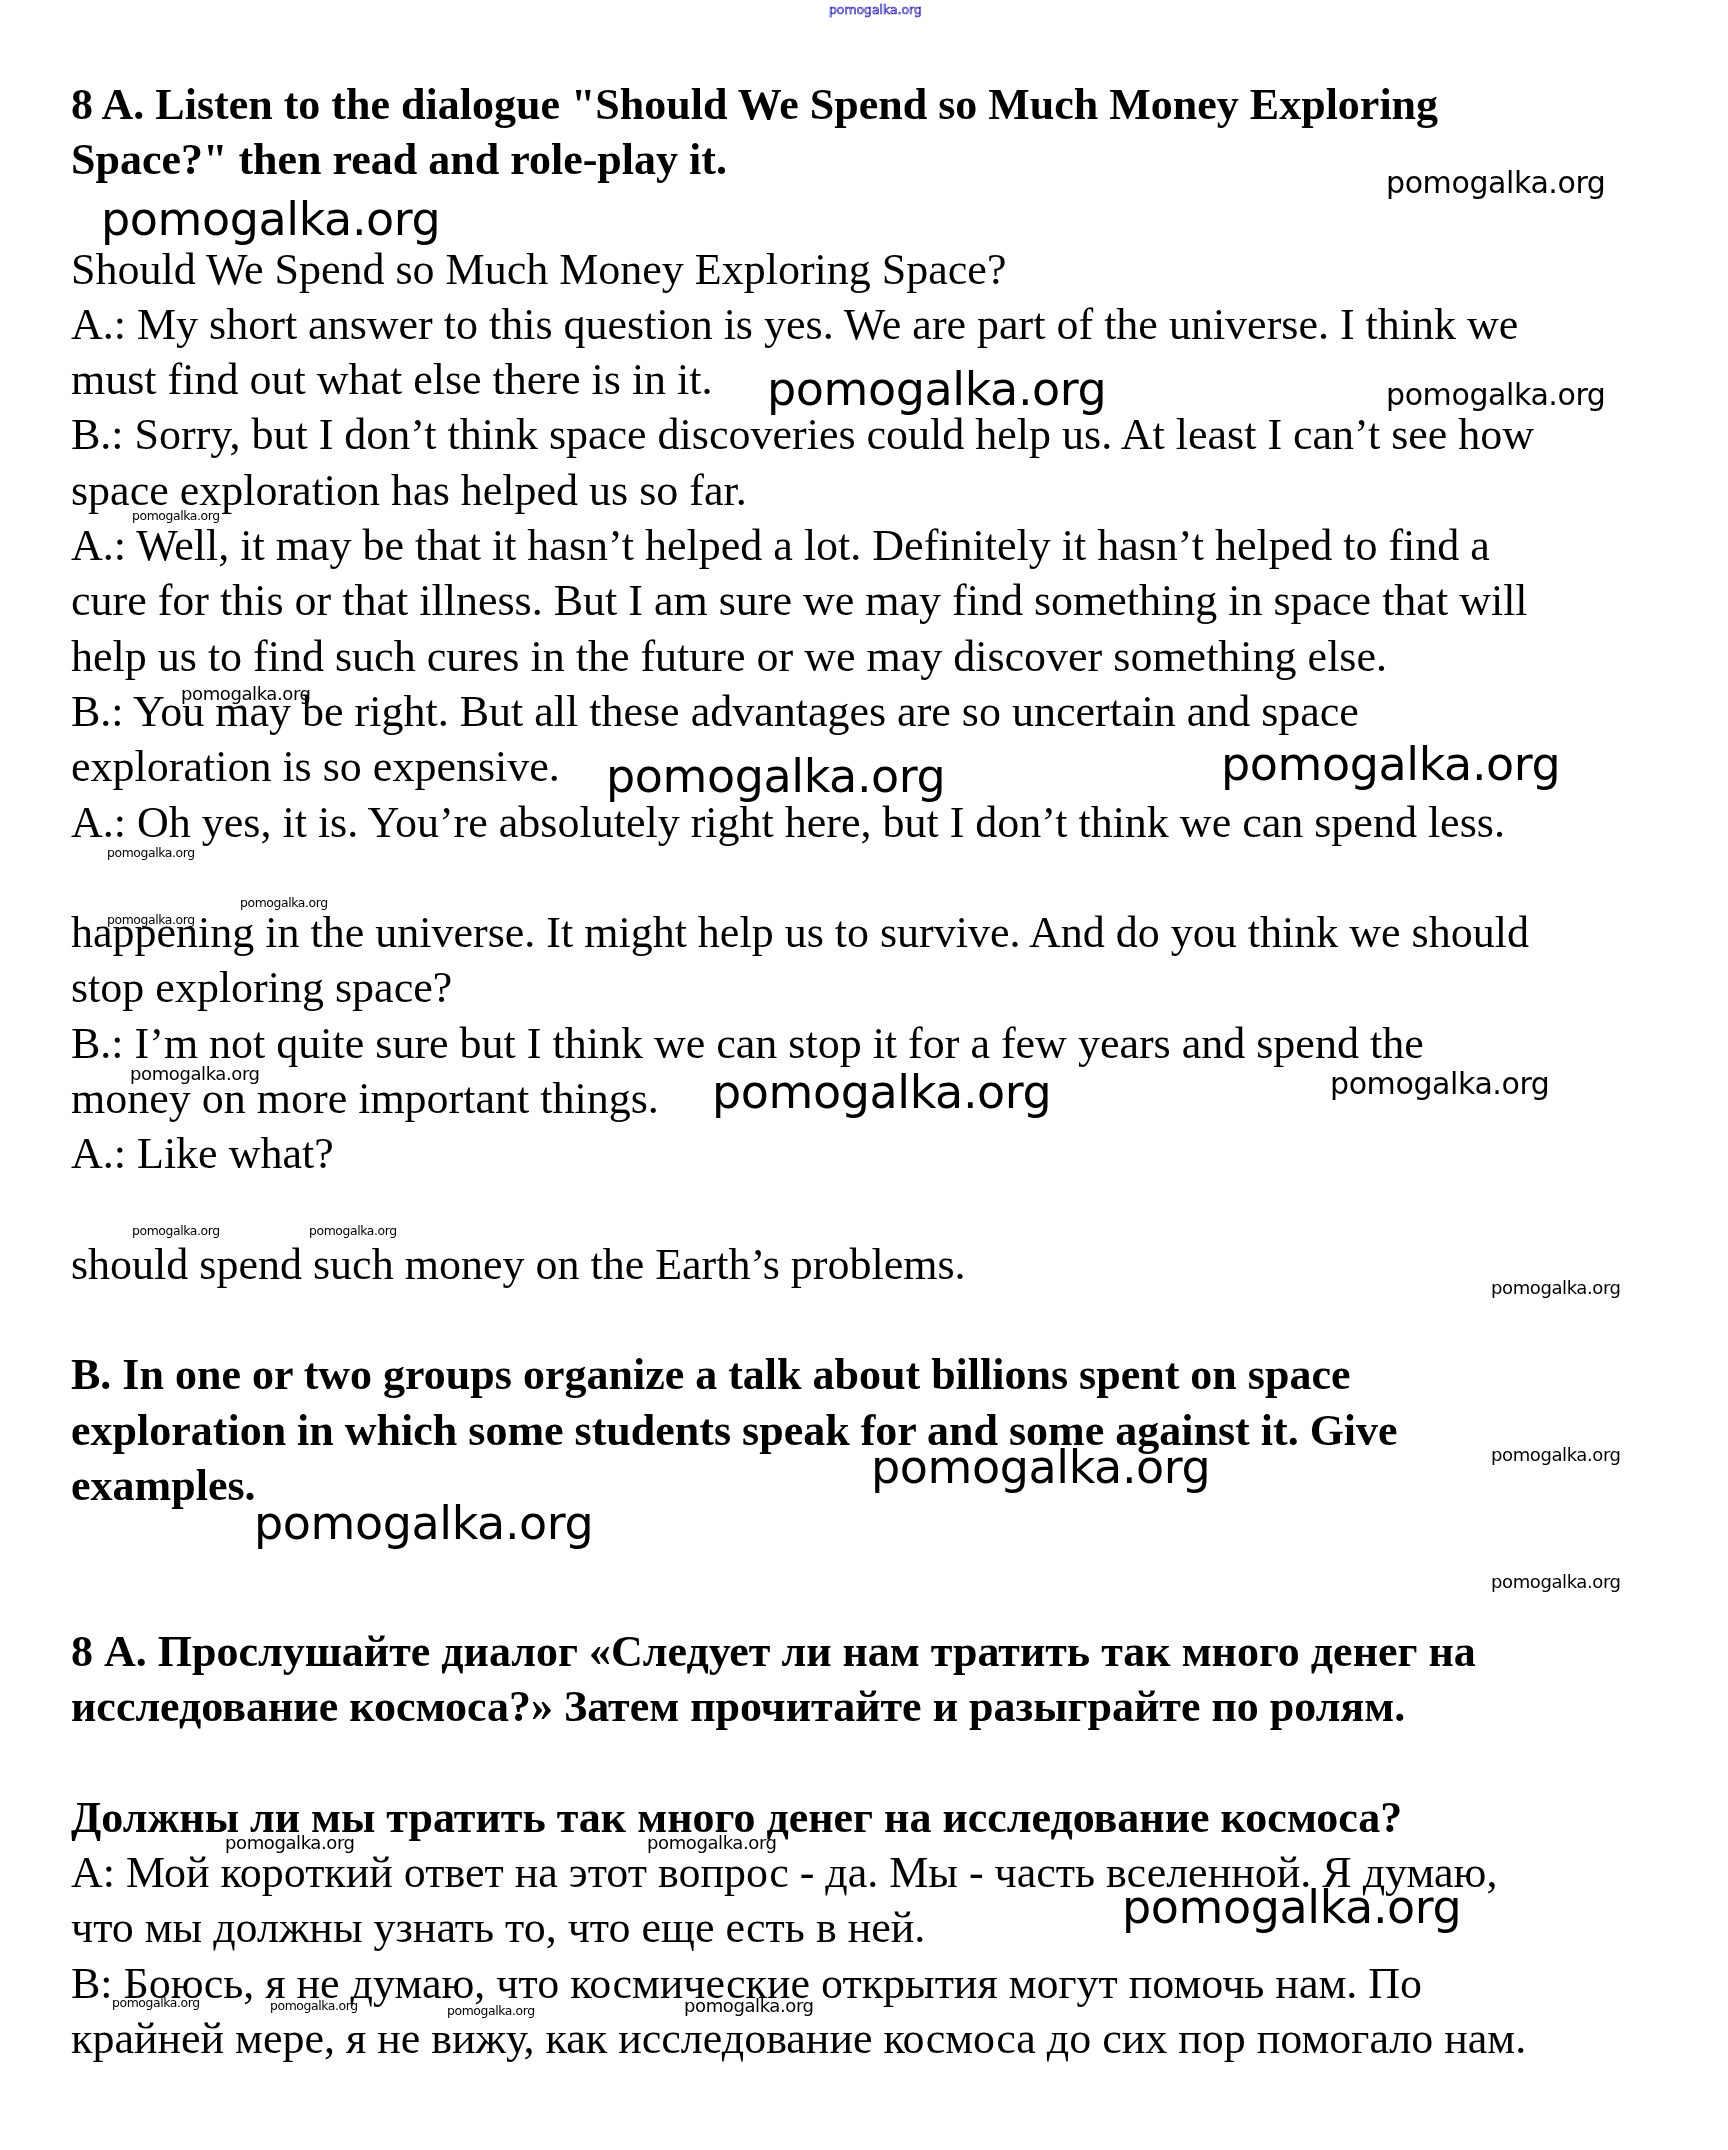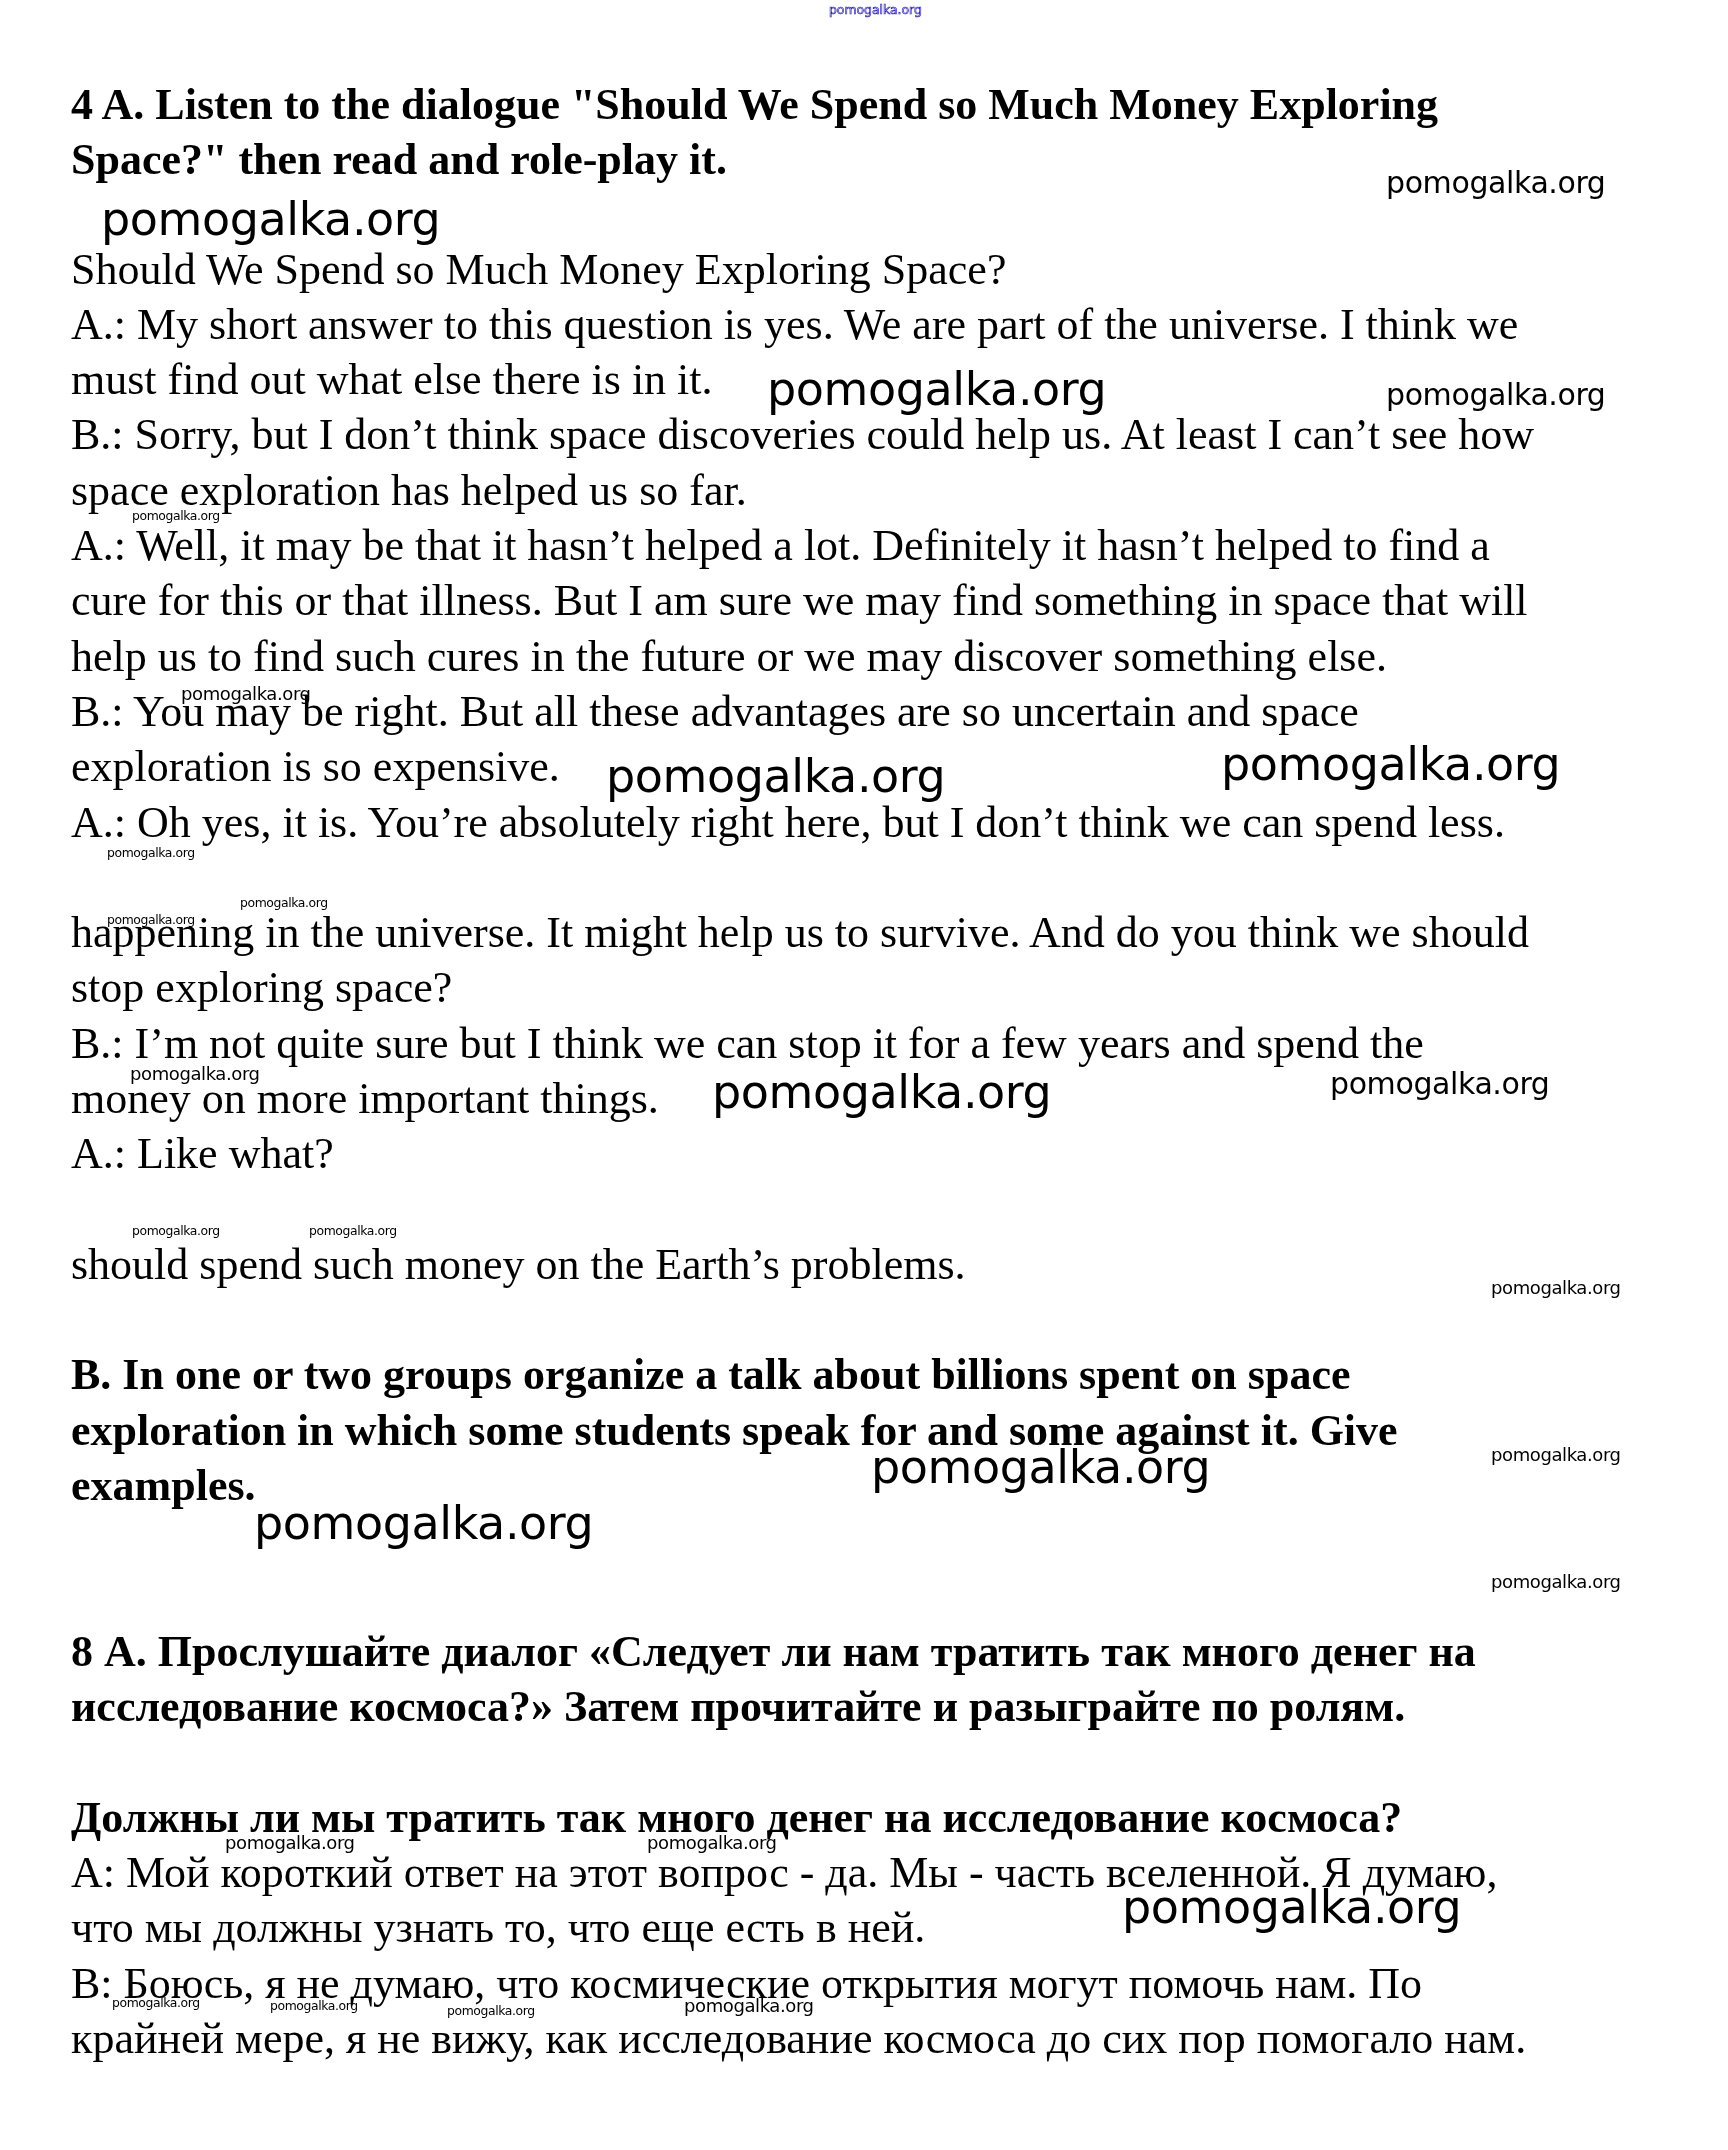--- a/index.html
+++ b/index.html
@@ -26,21 +26,21 @@
     color: #ffffff; -webkit-text-stroke: 0.7px #2a1fb5;
   }
 </style>
 </head>
 <body>
 
 <div class="page">
 
   <a class="top-link">pomogalka.org</a>
 
-  <div class="line bold" style="top:83px">4 A. Listen to the dialogue "Should We Spend so Much Money Exploring</div>
+  <div class="line bold" style="top:83px">8 A. Listen to the dialogue "Should We Spend so Much Money Exploring</div>
   <div class="line bold" style="top:138px">Space?" then read and role-play it.</div>
 
   <div class="line" style="top:248px">Should We Spend so Much Money Exploring Space?</div>
   <div class="line" style="top:303px">A.: My short answer to this question is yes. We are part of the universe. I think we</div>
   <div class="line" style="top:358px">must find out what else there is in it.</div>
   <div class="line" style="top:413px">B.: Sorry, but I don’t think space discoveries could help us. At least I can’t see how</div>
   <div class="line" style="top:469px">space exploration has helped us so far.</div>
   <div class="line" style="top:524px">A.: Well, it may be that it hasn’t helped a lot. Definitely it hasn’t helped to find a</div>
   <div class="line" style="top:579px">cure for this or that illness. But I am sure we may find something in space that will</div>
   <div class="line" style="top:635px">help us to find such cures in the future or we may discover something else.</div>

